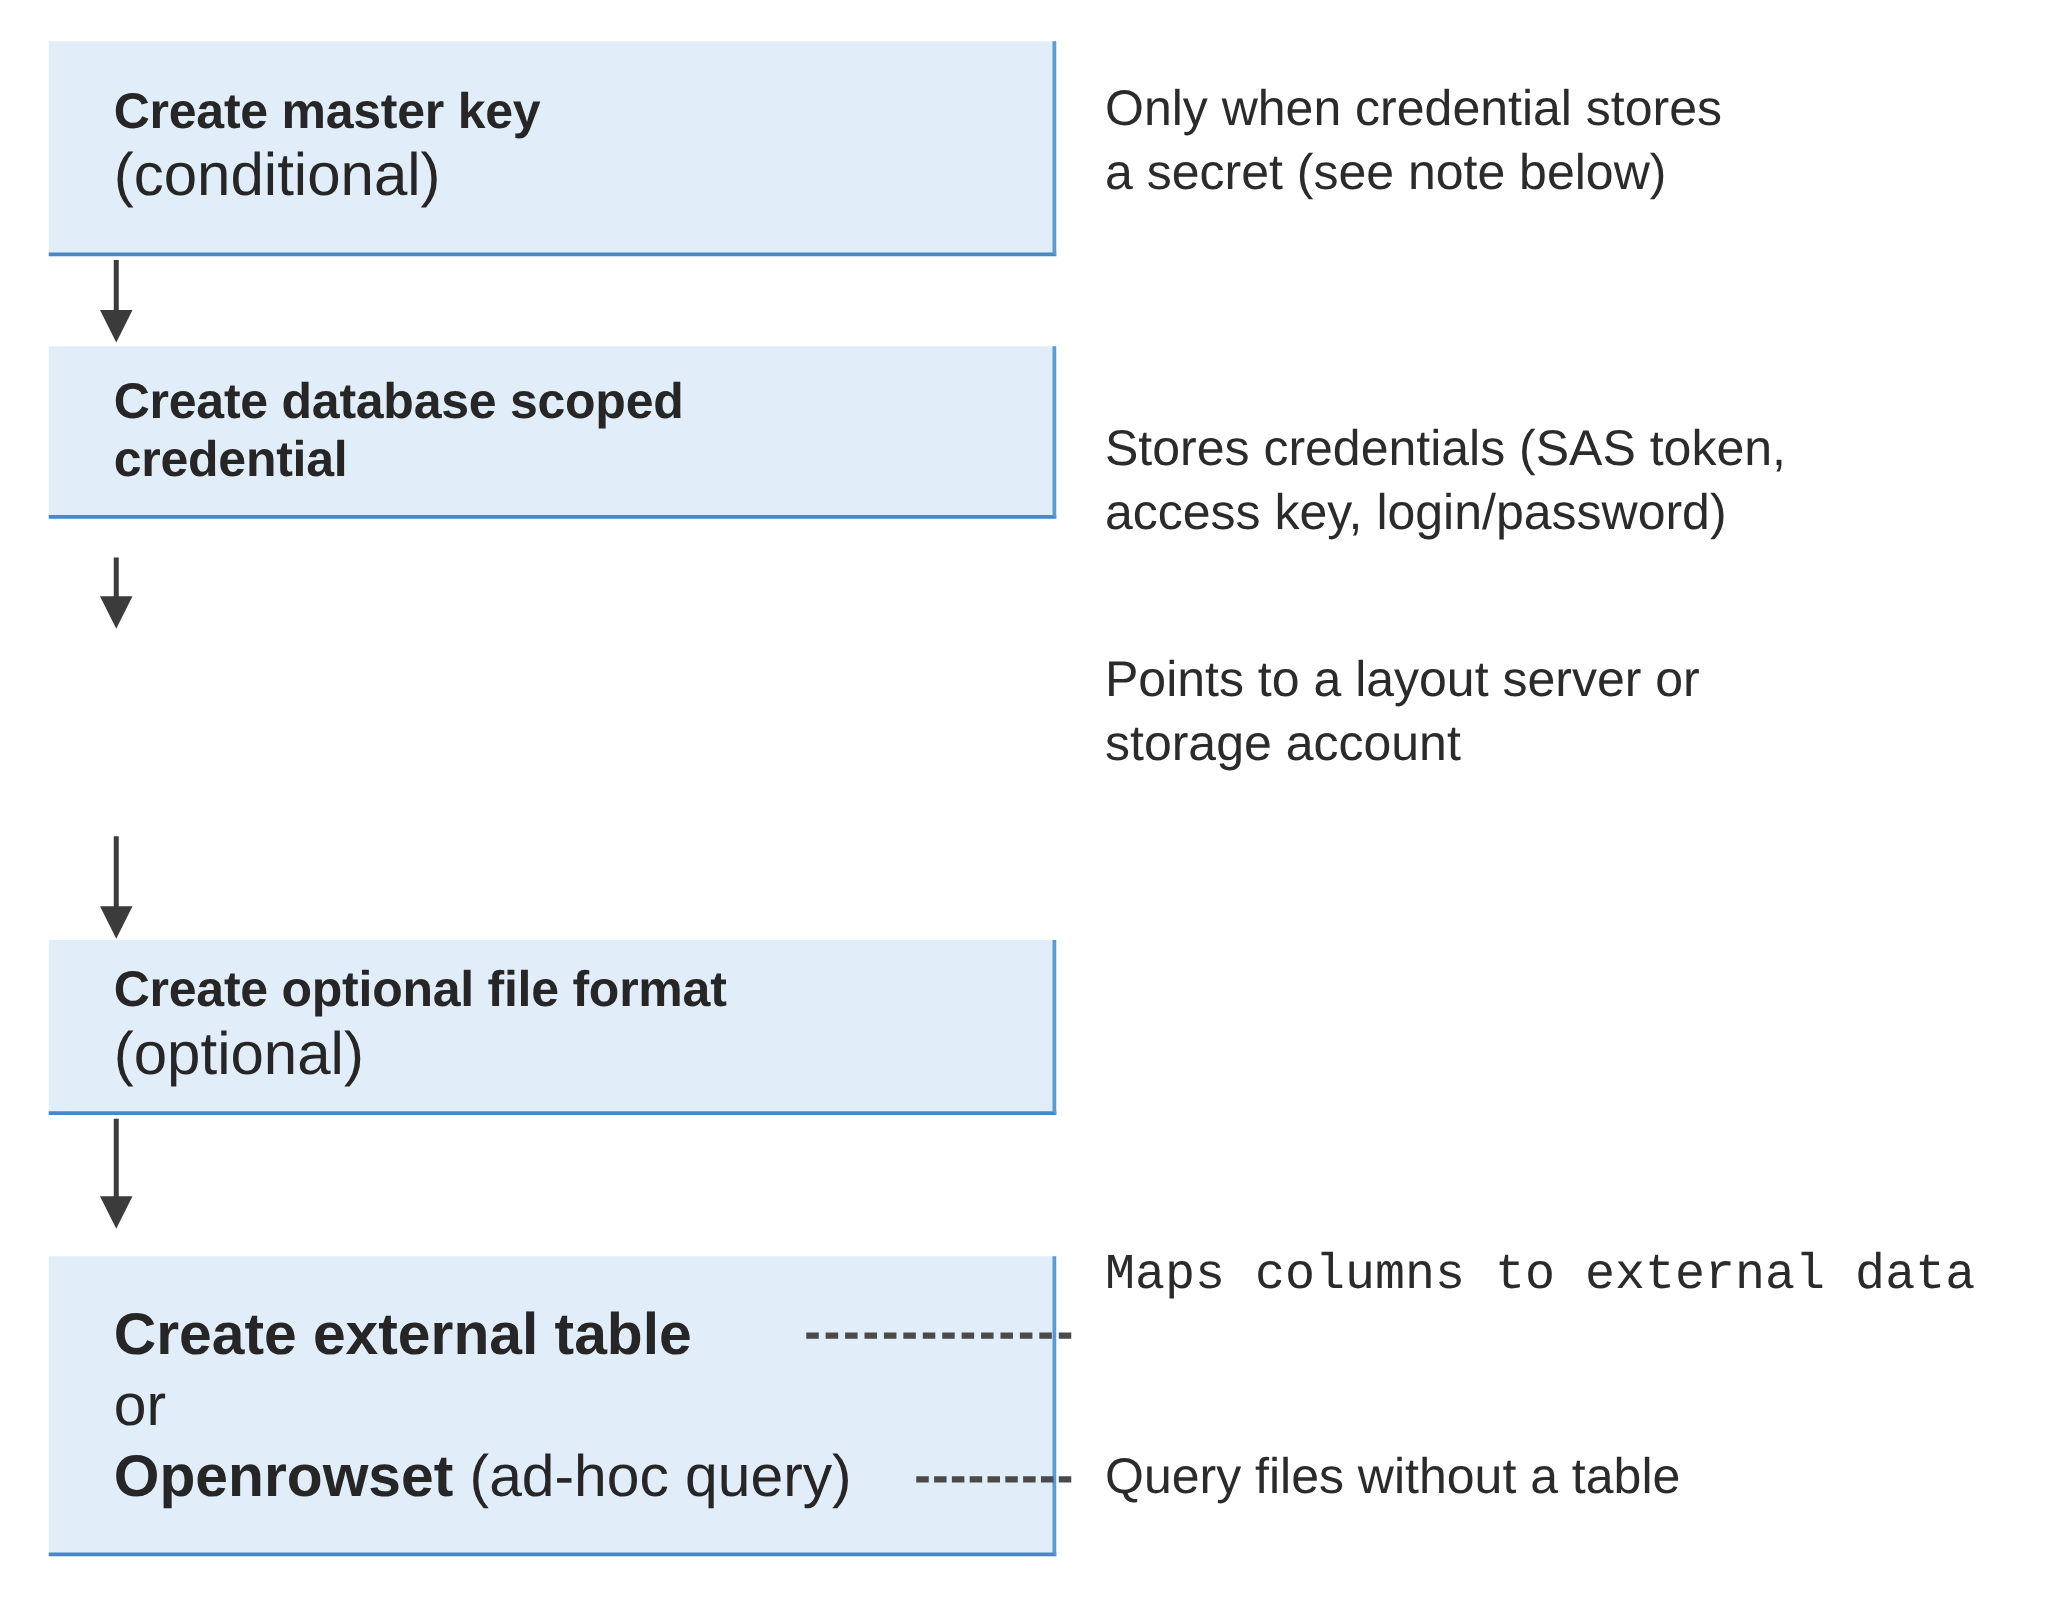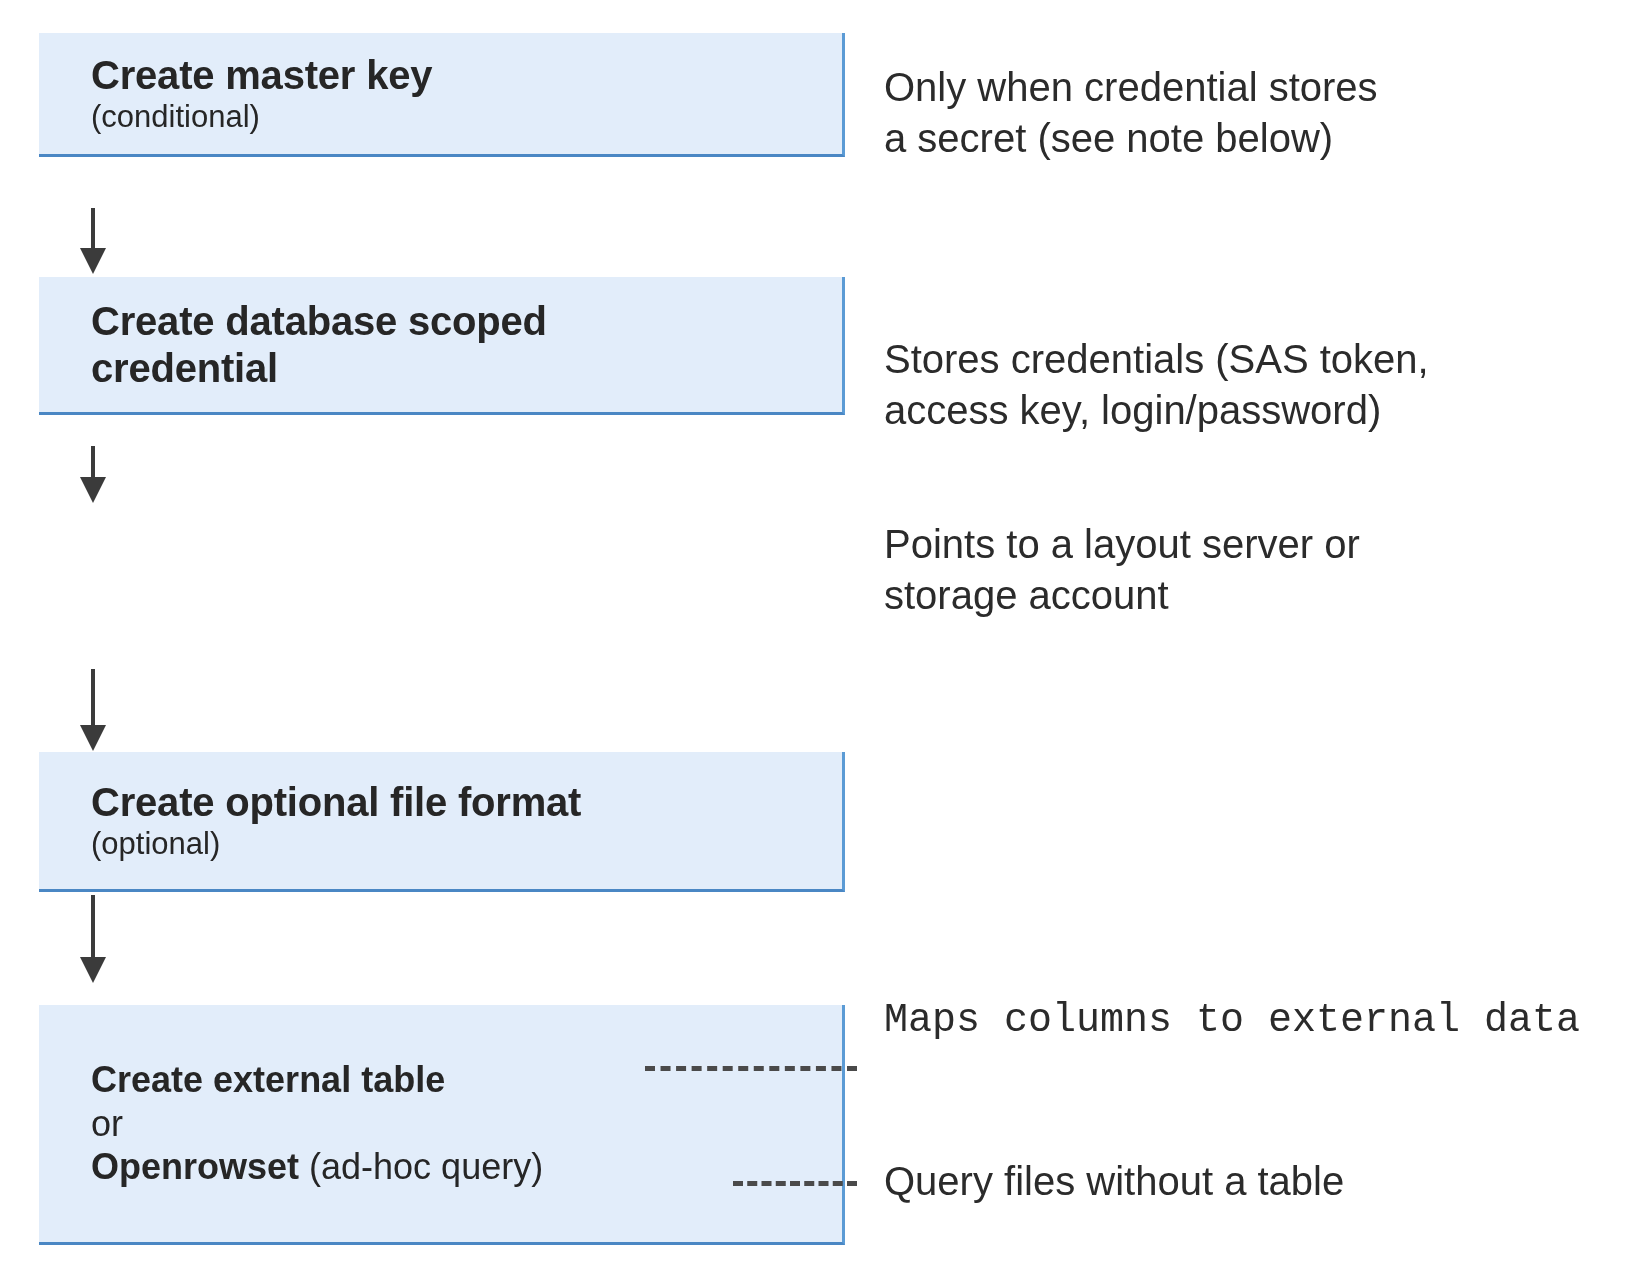--- a/index.html
+++ b/index.html
@@ -38,27 +38,27 @@
   .flow-box.first { border-top: none; }
 
   .box-title {
     font-size: 40px;
     font-weight: bold;
     line-height: 1.16;
     letter-spacing: -0.2px;
     color: #262626;
   }
   .box-sub {
-    font-size: 31px;
+    font-size: 48px;
     font-weight: normal;
     line-height: 1.16;
     color: #262626;
   }
   .box-line {
-    font-size: 36px;
+    font-size: 47px;
     line-height: 1.22;
     color: #262626;
     white-space: nowrap;
   }
   .box-line .bold { font-weight: bold; }
 
   
   .desc {
     position: absolute;
     left: 884px;
@@ -96,21 +96,21 @@
     position: absolute;
     height: 0;
     border-top: 5px dashed #4a4a4a;
   }
 </style>
 </head>
 <body>
 
 <div id="canvas">
 
-  <div class="flow-box first" style="top:33px; height:124px;">
+  <div class="flow-box first" style="top:33px; height:172px;">
     <div class="box-title">Create master key</div>
     <div class="box-sub">(conditional)</div>
   </div>
   <div class="desc" style="top:62px;">Only when credential stores
 a secret (see note below)</div>
 
   <div class="arrow" style="top:208px; height:66px;">
     <div class="shaft" style="height:42px;"></div>
     <div class="head" style="top:40px;"></div>
   </div>

